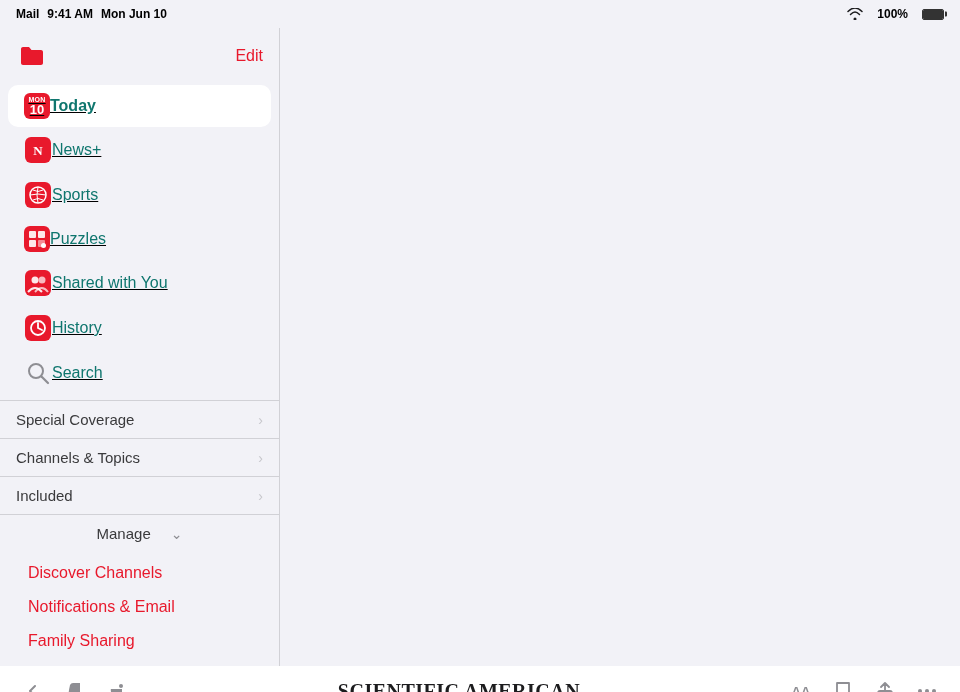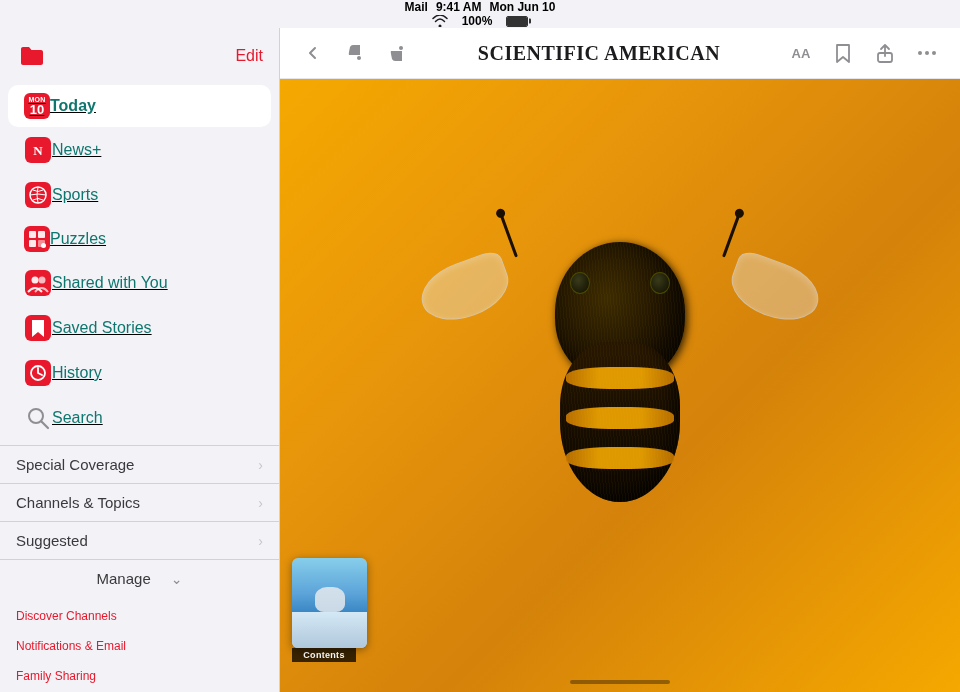--- a/index.html
+++ b/index.html
@@ -20,21 +20,20 @@
       right: 0;
       height: 28px;
       background: #f2f2f7;
       display: flex;
       align-items: center;
       justify-content: space-between;
       padding: 0 16px;
       font-size: 12px;
       font-weight: 600;
       z-index: 100;
-      flex-direction: column;
     }
     .status-left { display: flex; align-items: center; gap: 8px; }
     .status-center { display: flex; align-items: center; gap: 4px; }
     .status-right { display: flex; align-items: center; gap: 14px; }
     .battery-icon {
       width: 22px; height: 11px;
       border: 1.5px solid #333;
       border-radius: 2px;
       position: relative;
       display: inline-flex;
@@ -60,20 +59,21 @@
 
     
     .app-container {
       position: absolute;
       top: 28px;
       left: 0;
       right: 0;
       bottom: 0;
       display: flex;
       background: #f2f2f7;
+      flex-direction: column;
     }
 
     
     .sidebar {
       width: 280px;
       min-width: 280px;
       background: #f2f2f7;
       display: flex;
       flex-direction: column;
       border-right: 1px solid #d1d1d6;
@@ -171,22 +171,22 @@
     }
     .manage-label {
       font-size: 15px;
       color: #3a3a3c;
       font-weight: 400;
     }
     .chevron-down { color: #8e8e93; font-size: 14px; }
 
     .manage-items { padding: 4px 0 8px 0; }
     .manage-item {
-      padding: 8px 16px;
-      font-size: 12px;
+      padding: 8px 28px;
+      font-size: 16px;
       color: #e8192c;
       cursor: pointer;
     }
 
     
     .content-area {
       flex: 1;
       display: flex;
       flex-direction: column;
       background: white;
@@ -603,29 +603,20 @@
             <rect width="26" height="26" rx="6" fill="#e8192c"></rect>
             <circle cx="10" cy="10" r="3.5" fill="white" opacity="0.9"></circle>
             <circle cx="17" cy="10" r="3.5" fill="white" opacity="0.7"></circle>
             <path d="M3 22 Q10 14 17 22" stroke="white" stroke-width="2" fill="none" opacity="0.9"></path>
             <path d="M10 22 Q17 14 23 22" stroke="white" stroke-width="2" fill="none" opacity="0.7"></path>
           </svg>
         </div>
         <span class="nav-label">Shared with You</span>
       </div>
 
-      <div class="nav-item">
-        <div class="nav-icon">
-          <svg width="26" height="26" viewBox="0 0 26 26">
-            <rect width="26" height="26" rx="6" fill="#e8192c"></rect>
-            <path d="M7 5 L19 5 L19 22 L13 17 L7 22 Z" fill="white"></path>
-          </svg>
-        </div>
-        <span class="nav-label">Saved Stories</span>
-      </div>
 
       <div class="nav-item">
         <div class="nav-icon">
           <svg width="26" height="26" viewBox="0 0 26 26">
             <rect width="26" height="26" rx="6" fill="#e8192c"></rect>
             <circle cx="13" cy="13" r="7" fill="none" stroke="white" stroke-width="1.8"></circle>
             <path d="M13 8 L13 13 L17 15" stroke="white" stroke-width="1.8" stroke-linecap="round" fill="none"></path>
           </svg>
         </div>
         <span class="nav-label">History</span>
@@ -645,21 +636,21 @@
     <div>
       <div class="section-item">
         <span class="section-label">Special Coverage</span>
         <span class="chevron-right">›</span>
       </div>
       <div class="section-item">
         <span class="section-label">Channels &amp; Topics</span>
         <span class="chevron-right">›</span>
       </div>
       <div class="section-item">
-        <span class="section-label">Suggested</span>
+        <span class="section-label">Included</span>
         <span class="chevron-right">›</span>
       </div>
     </div>
 
     <div class="manage-section">
       <div class="manage-header">
         <span class="manage-label">Manage</span>
         <span class="chevron-down">⌄</span>
       </div>
       <div class="manage-items">

